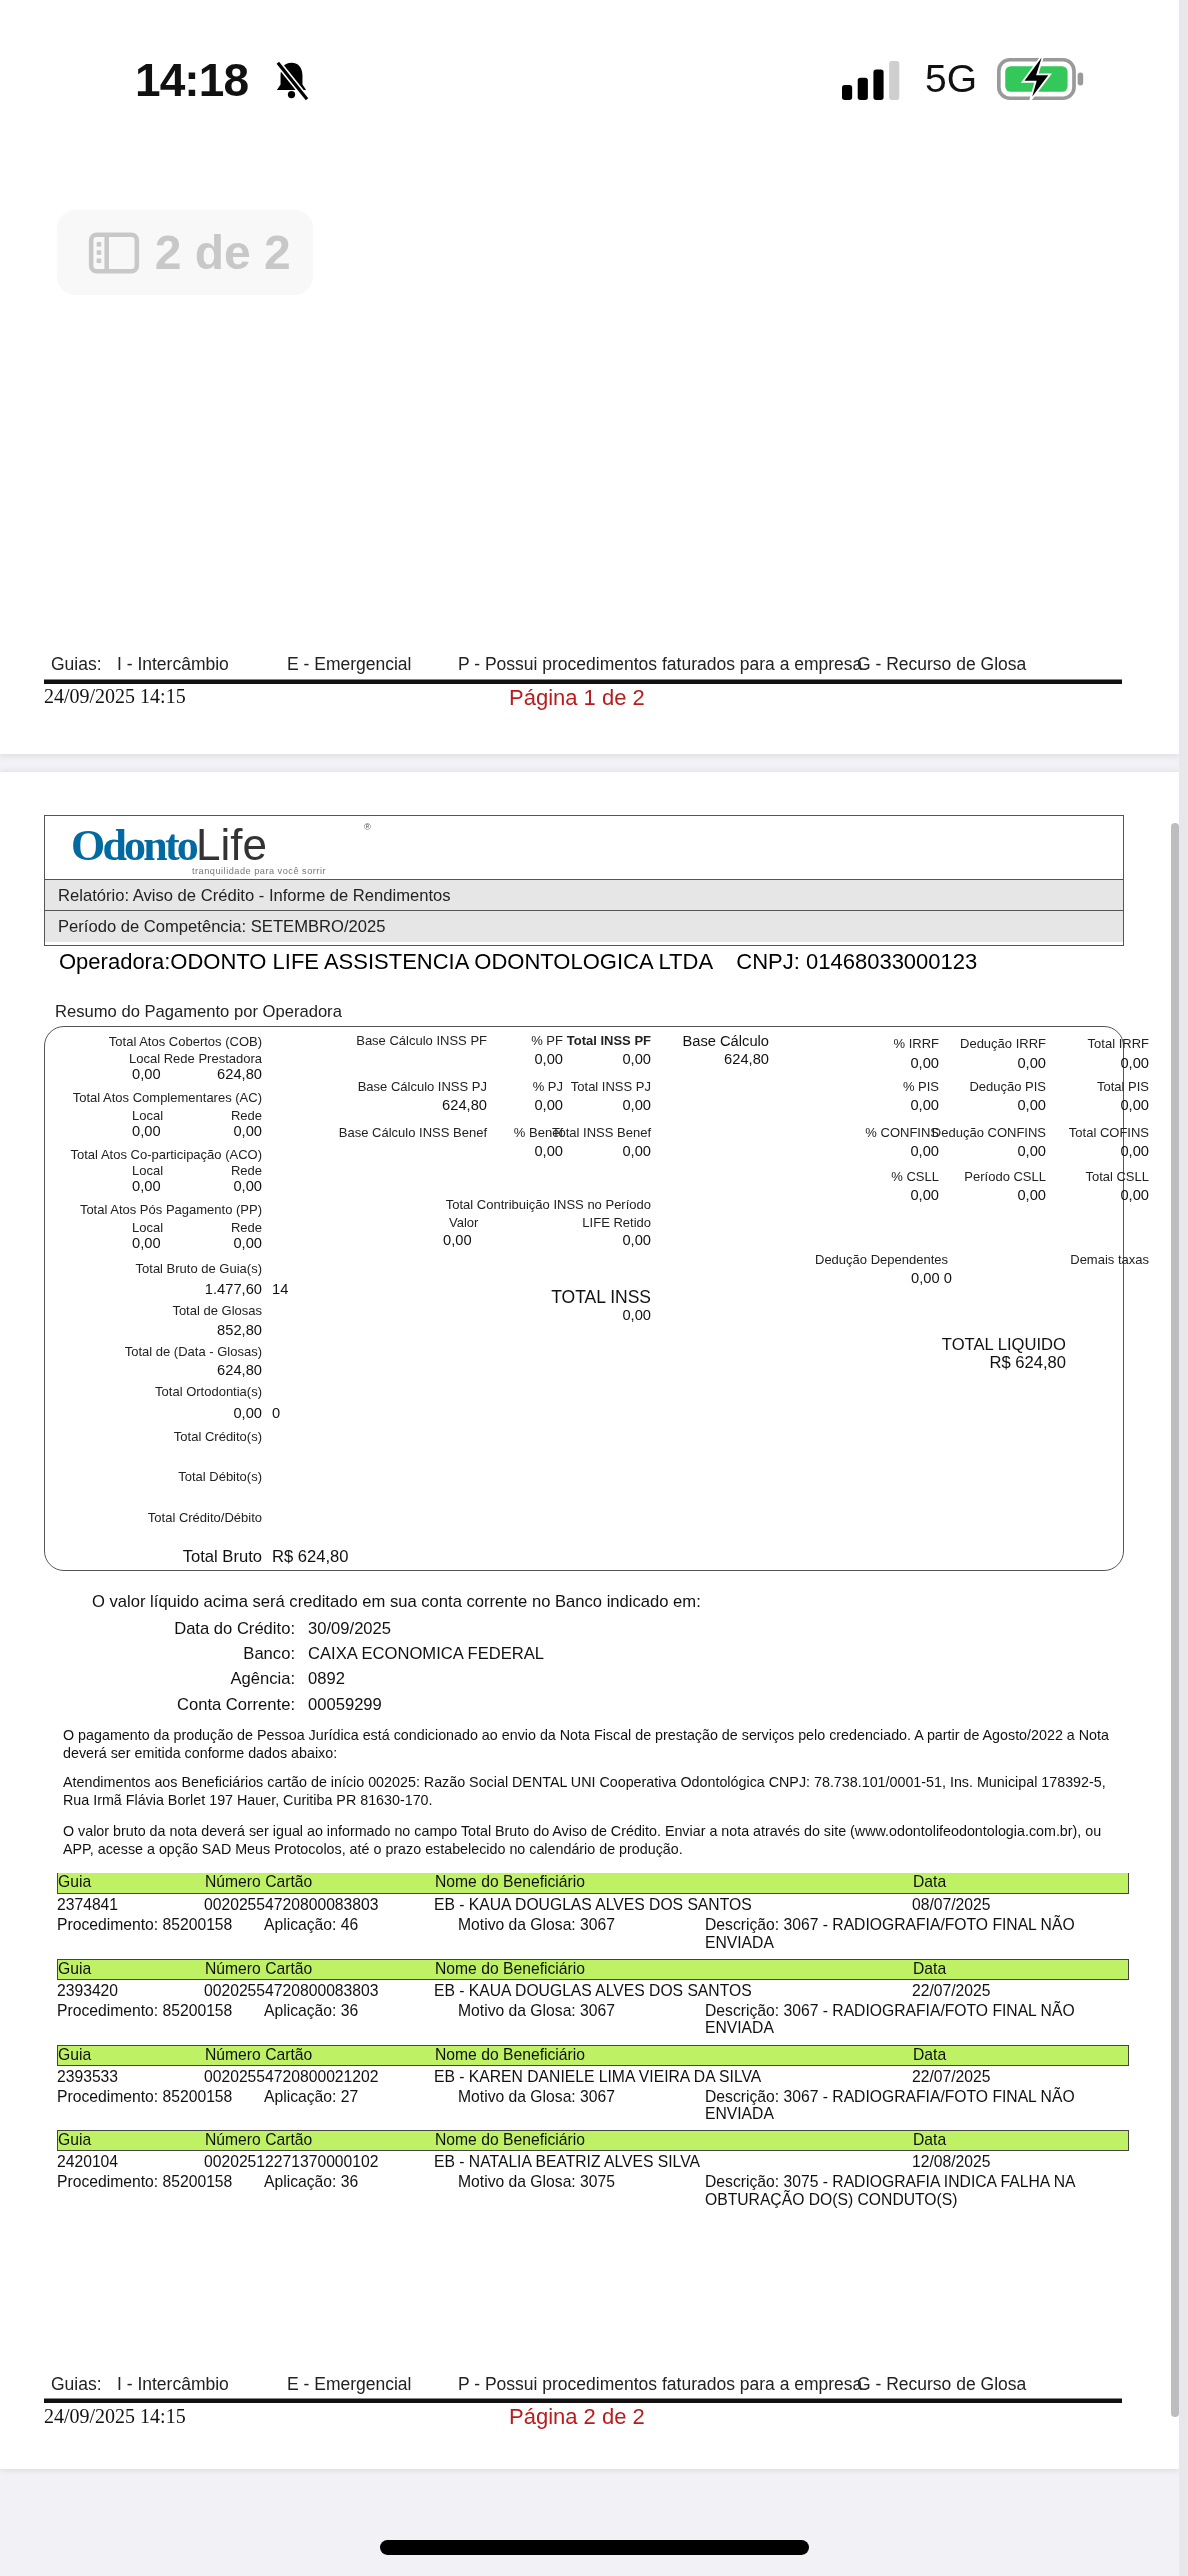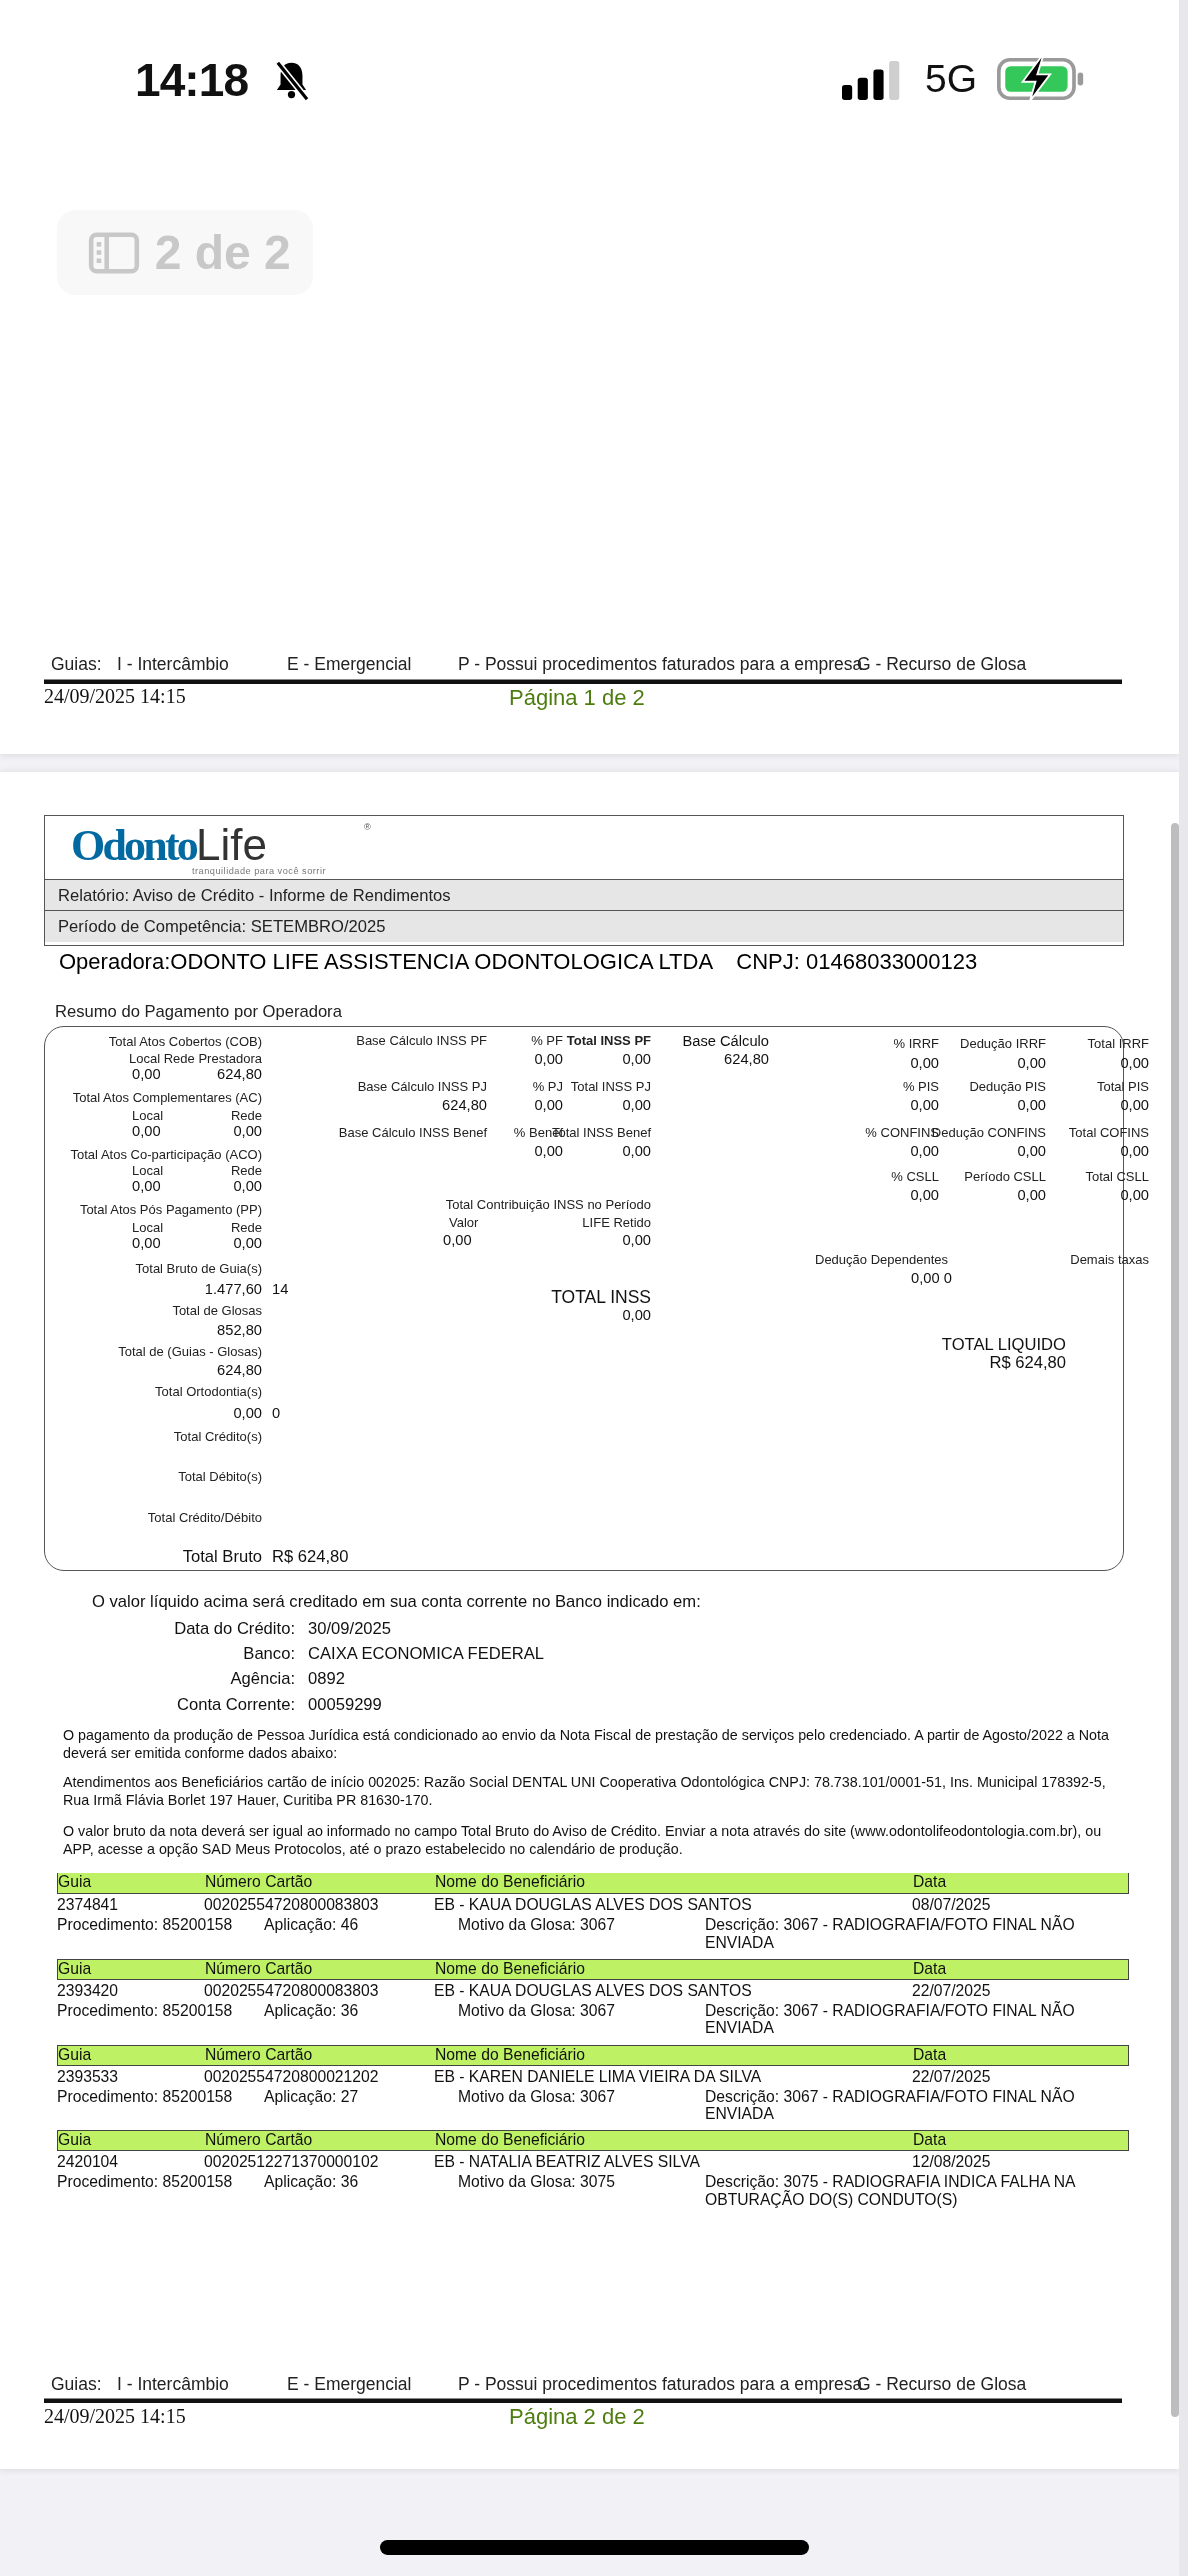--- a/index.html
+++ b/index.html
@@ -19,21 +19,21 @@
   .page-indicator { position: absolute; left: 57px; top: 210px; width: 256px; height: 85px; background: #f8f8f8; border-radius: 18.4px; display: flex; align-items: center; padding-left: 31px; gap: 14.7px; color: #c8c8c8; font-size: 48px; font-weight: 700; }
   .page-indicator svg { width: 52px; height: 42px; }
 
   .scrollbar-right { position: absolute; left: 1179px; top: 0; width: 9.2px; height: 2576px; background: #e8e8ec; }
   .scroll-thumb { position: absolute; left: 1171px; top: 823px; width: 8.3px; height: 1594px; background: #bdbdbd; border-radius: 4.6px; }
 
   .footer-legend { position: absolute; left: 51px; font-size: 17.5px; color: #222; display: flex; white-space: nowrap; }
   .footer-legend span { display: inline-block; }
   .footer-rule { position: absolute; left: 44px; width: 1078px; height: 4.6px; background: #111; border-top: 0.9px solid #888; }
   .footer-date { position: absolute; left: 44px; font-family: "Liberation Serif", serif; font-size: 20px; color: #111; }
-  .footer-page { position: absolute; left: 509px; font-size: 22px; color: #4d7c0f; }
+  .footer-page { position: absolute; left: 509px; font-size: 22px; color: #b91c1c; }
 
   
   .page2 { position: absolute; left: 0; top: 772px; width: 1179px; height: 1697px; background: #fff; box-shadow: 0 -1.8px 5.5px rgba(0,0,0,0.06), 0 2.8px 5.5px rgba(0,0,0,0.08); }
 
   .hdr-box { position: absolute; left: 44px; top: 815px; width: 1080px; height: 131px; border: 1.8px solid #555; }
   .logo-row { height: 64px; border-bottom: 1.8px solid #555; position: relative; background: #fff; }
   .logo-main { position: absolute; left: 26px; top: 5.5px; font-size: 44px; line-height: 46px; letter-spacing: -2.8px; }
   .logo-main .o { color: #0369a1; font-family: "Liberation Serif", serif; font-weight: 700; }
   .logo-main .l { color: #333; font-family: "Liberation Sans", sans-serif; font-weight: 400; letter-spacing: 0; }
   .logo-reg { position: absolute; left: 319px; top: 5.5px; font-size: 9.2px; color: #555; }
@@ -158,21 +158,21 @@
     <span class="v" style="left:87px;top:208px">0,00</span>
     <span class="v r" style="right:861px;top:208px">0,00</span>
 
     <span class="t r" style="right:861px;top:234px">Total Bruto de Guia(s)</span>
     <span class="v r" style="right:861px;top:254px">1.477,60</span>
     <span class="v" style="left:227px;top:254px">14</span>
 
     <span class="t r" style="right:861px;top:276px">Total de Glosas</span>
     <span class="v r" style="right:861px;top:295px">852,80</span>
 
-    <span class="t r" style="right:861px;top:317px">Total de (Guias - Glosas)</span>
+    <span class="t r" style="right:861px;top:317px">Total de (Data - Glosas)</span>
     <span class="v r" style="right:861px;top:335px">624,80</span>
 
     <span class="t r" style="right:861px;top:357px">Total Ortodontia(s)</span>
     <span class="v r" style="right:861px;top:378px">0,00</span>
     <span class="v" style="left:227px;top:378px">0</span>
 
     <span class="t r" style="right:861px;top:402px">Total Crédito(s)</span>
     <span class="t r" style="right:861px;top:442px">Total Débito(s)</span>
     <span class="t r" style="right:861px;top:483px">Total Crédito/Débito</span>
 

